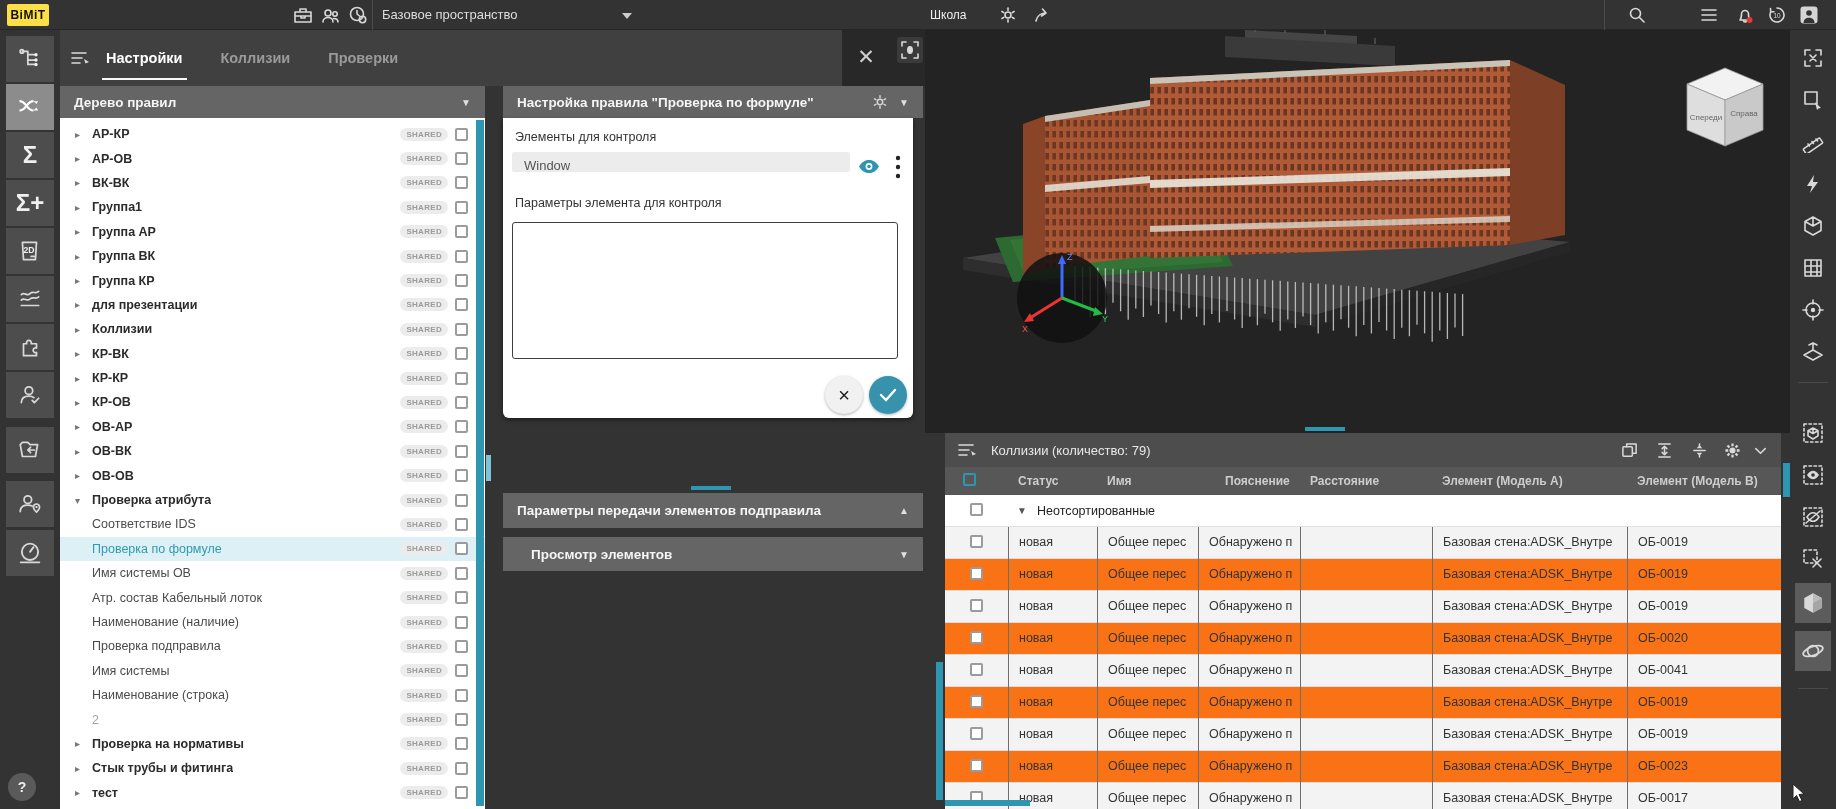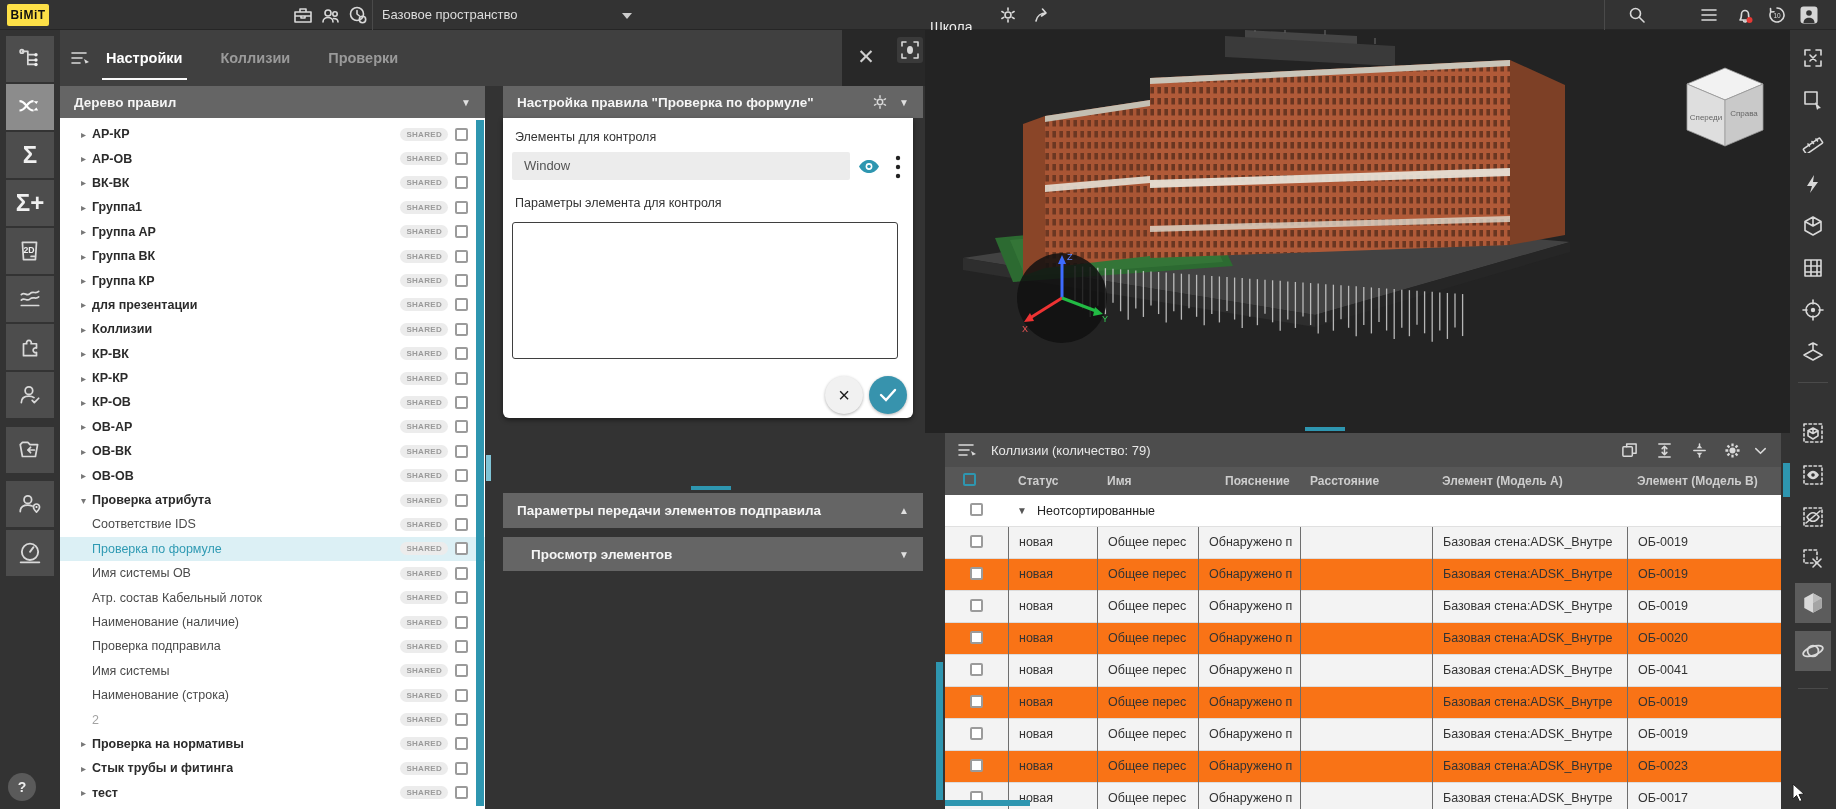--- a/index.html
+++ b/index.html
@@ -10,60 +10,60 @@
   .ic{stroke:#d9d9d9;fill:none;stroke-width:1.6;stroke-linecap:round;stroke-linejoin:round;}
 
   
   #topbar{left:0;top:0;width:1836px;height:30px;background:#333;border-bottom:1px solid #262626;}
   #logo{left:7px;top:4px;width:42px;height:22px;background:#fde047;border-radius:2px;color:#111;
         font-size:12px;font-weight:bold;text-align:center;line-height:22px;letter-spacing:.5px;}
   .tb-ic{top:5px;width:22px;height:20px;}
   .tb-div{top:0;width:1px;height:30px;background:#4a4a4a;}
   #workspace{left:382px;top:0;height:30px;line-height:30px;color:#ddd;font-size:13px;}
   #ws-caret{left:622px;top:13px;width:0;height:0;border-left:5px solid transparent;border-right:5px solid transparent;border-top:6px solid #ccc;}
-  #project{left:930px;top:12px;height:30px;line-height:30px;color:#eee;font-size:14px;}
+  #project{left:930px;top:0;height:30px;line-height:30px;color:#eee;font-size:12px;}
   
   #ltb{left:0;top:30px;width:60px;height:779px;background:#333;}
   .ltile{left:6px;width:48px;height:46px;background:#4d4d4d;display:flex;align-items:center;justify-content:center;color:#f0f0f0;}
   .ltile.active{background:#8c8c8c;}
   .sigma{font-size:24px;font-weight:bold;color:#f0f0f0;}
   #help-circle{left:8px;top:743px;width:28px;height:28px;border-radius:50%;background:#5a5a5a;color:#eee;
                font-weight:bold;font-size:14px;text-align:center;line-height:28px;}
   
   #tabsbar{left:60px;top:30px;width:782px;height:56px;background:#404040;display:flex;align-items:center;}
   #tabsbar .burger{margin:0 14px 0 10px;}
   .tab{margin-right:34px;font-size:14.5px;font-weight:bold;color:#9a9a9a;position:relative;padding:6px 2px;}
   .tab.active{color:#fff;}
   .tab.active::after{content:"";position:absolute;left:-2px;right:-2px;bottom:-8px;height:2px;background:#fafafa;}
   #tabs-close-strip{left:842px;top:30px;width:83px;height:56px;background:#282828;}
   #tabs-close{left:13px;top:14px;width:22px;height:26px;color:#cfcfcf;font-size:21px;line-height:26px;text-align:center;}
   #focus-btn{left:55px;top:7px;width:26px;height:26px;background:#3a3a3a;border-radius:3px;}
   
-  #rules{left:60px;top:86px;width:425px;height:723px;text-align:center;}
+  #rules{left:60px;top:86px;width:425px;height:723px;}
   .sec-head{background:#656565;color:#f5f5f5;font-size:13.5px;font-weight:bold;display:flex;align-items:center;padding:0 14px;}
   #rules-head{height:32px;}
   .caret{margin-left:auto;color:#e0e0e0;font-size:10px;}
   #rules-body{position:absolute;left:0;top:32px;width:425px;height:691px;background:#fff;overflow:hidden;padding-top:4px;}
   .tree-row{display:flex;align-items:center;height:24.4px;padding-left:15px;padding-right:17px;font-size:12.5px;color:#4a4a4a;}
   .tree-row .arrow{width:17px;color:#777;font-size:10px;}
   .tree-row.group .lbl{font-weight:bold;color:#2b2b2b;}
   .tree-row.selected{background:#dcf0f5;}
   .tree-row.selected .lbl{color:#2f9ab3;}
   .tree-row.muted .lbl{color:#a3a3a3;}
   .lbl{white-space:nowrap;overflow:hidden;}
   .shared{margin-left:auto;background:#ececec;color:#9b9b9b;font-size:8px;font-weight:bold;border-radius:8px;
           padding:2px 6px;letter-spacing:.3px;flex:none;}
   .cbx{width:13px;height:13px;border:2px solid #9b9b9b;border-radius:2px;background:#fff;margin-left:7px;flex:none;}
   #rules-scroll{left:476px;top:120px;width:8px;height:686px;background:#2e96b0;}
   #rules-scroll-thumb{left:486px;top:455px;width:5px;height:26px;background:#7fc4d6;}
   
   #mp-head{left:503px;top:86px;width:420px;height:32px;}
   #mp-card{left:503px;top:118px;width:410px;height:300px;background:#fff;border-radius:0 0 6px 6px;box-shadow:0 2px 5px rgba(0,0,0,.45);}
   .flabel{position:absolute;left:12px;font-size:12.5px;color:#333;}
-  #mp-input{left:9px;top:34px;width:338px;height:28px;background:#ececec;border-radius:2px;color:#555;
+  #mp-input{left:9px;top:34px;width:338px;height:20px;background:#ececec;border-radius:2px;color:#555;
             font-size:13px;line-height:28px;padding-left:12px;}
   #pbox{left:9px;top:104px;width:386px;height:137px;border:1px solid #3f3f3f;border-radius:3px;background:#fff;}
   .circle-btn{width:38px;height:38px;border-radius:50%;display:flex;align-items:center;justify-content:center;box-shadow:0 1px 3px rgba(0,0,0,.3);}
   #btn-cancel{left:322px;top:258px;background:#f1f1f1;color:#1b1b1b;font-size:20px;}
   #btn-ok{left:366px;top:258px;background:#3793ad;}
   #mp-handle{left:691px;top:486px;width:40px;height:4px;background:#2e96b0;}
   #sec-transfer{left:503px;top:493px;width:420px;height:35px;}
   #sec-preview{left:503px;top:537px;width:420px;height:34px;padding-left:28px;}
   #mp-body2{left:503px;top:571px;width:420px;height:238px;background:#fff;}
   #total-label{left:13px;top:13px;font-size:13px;color:#333;position:absolute;}

